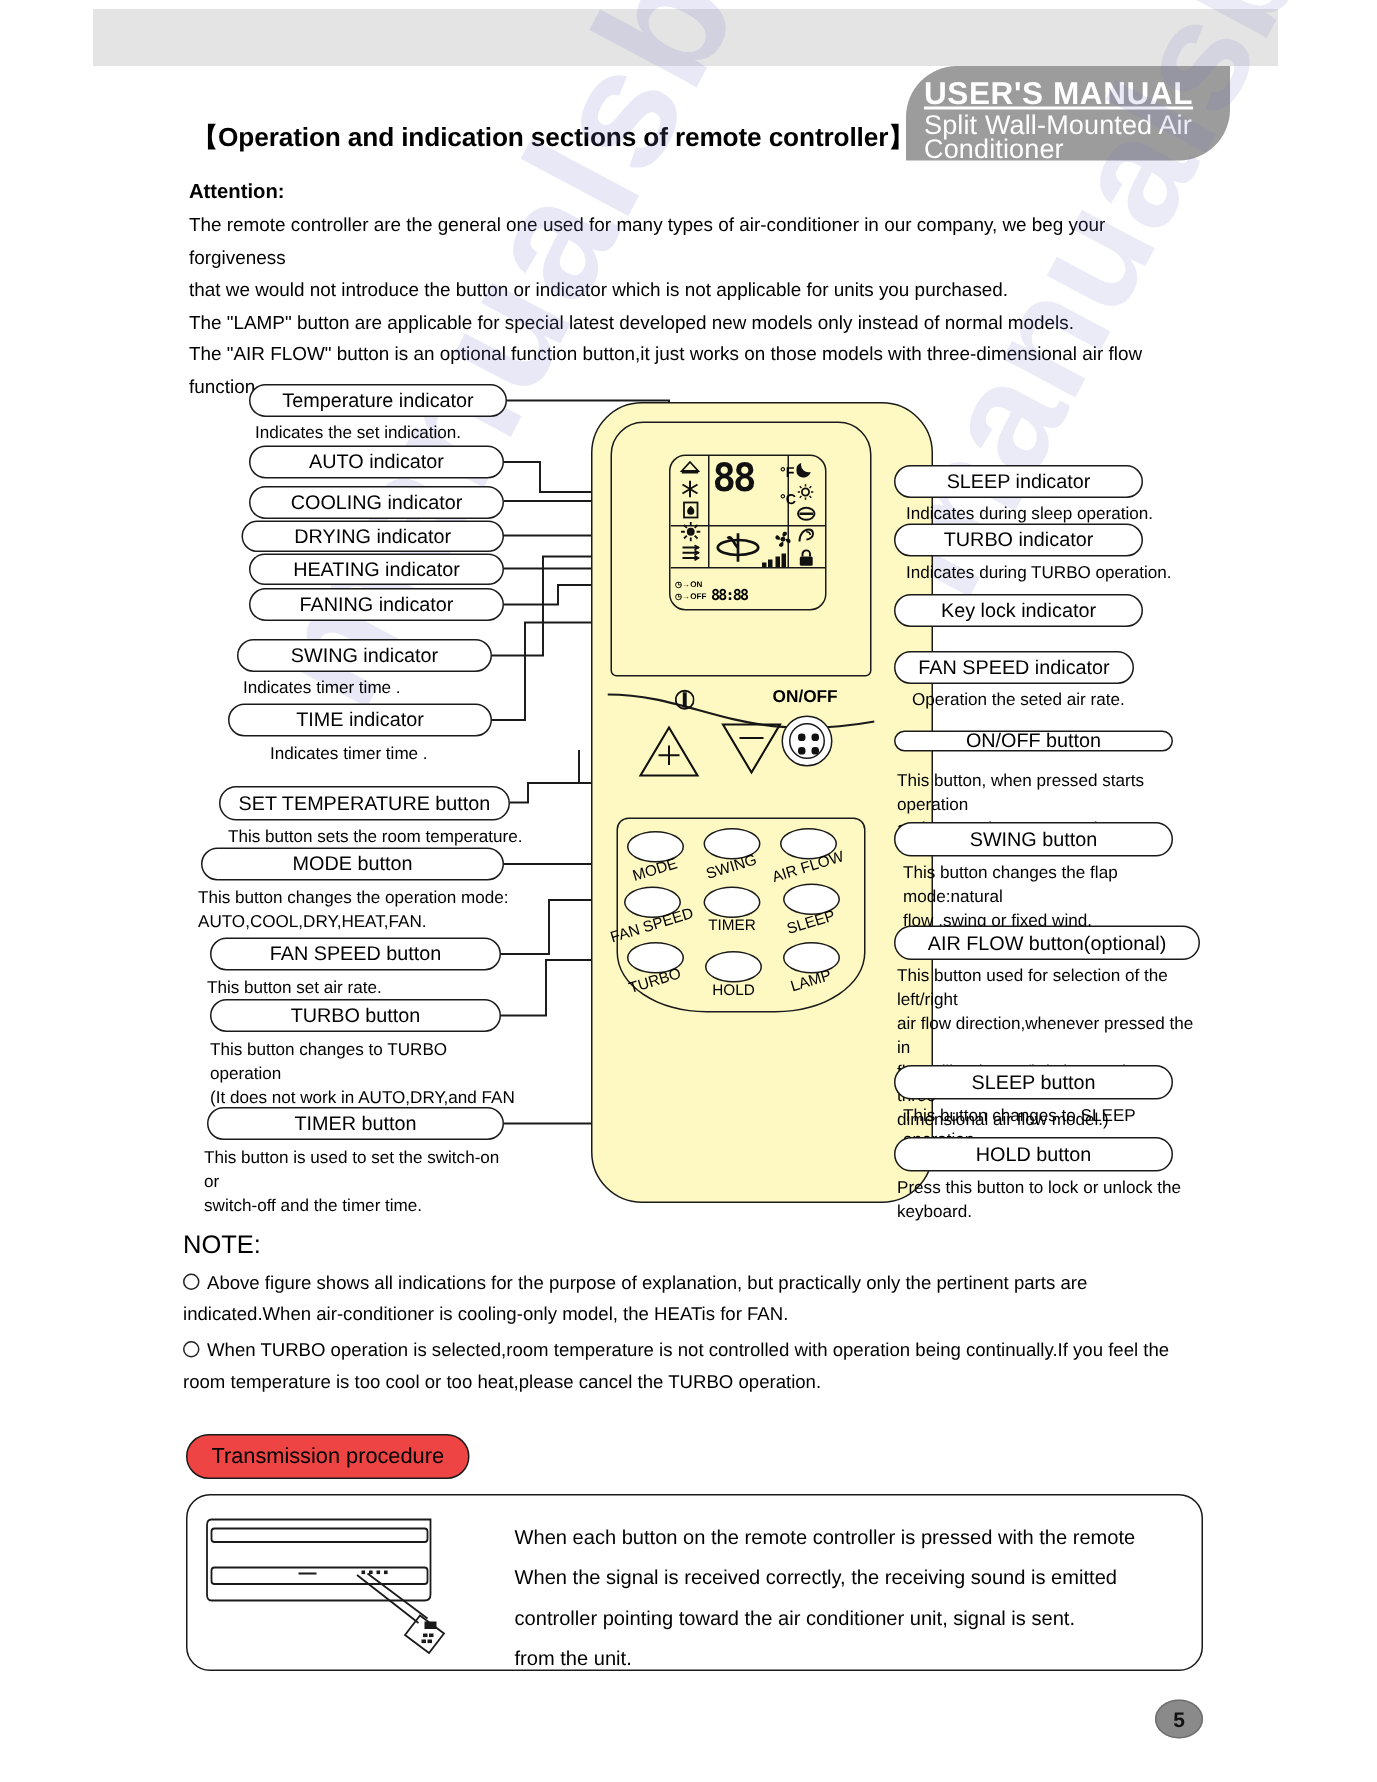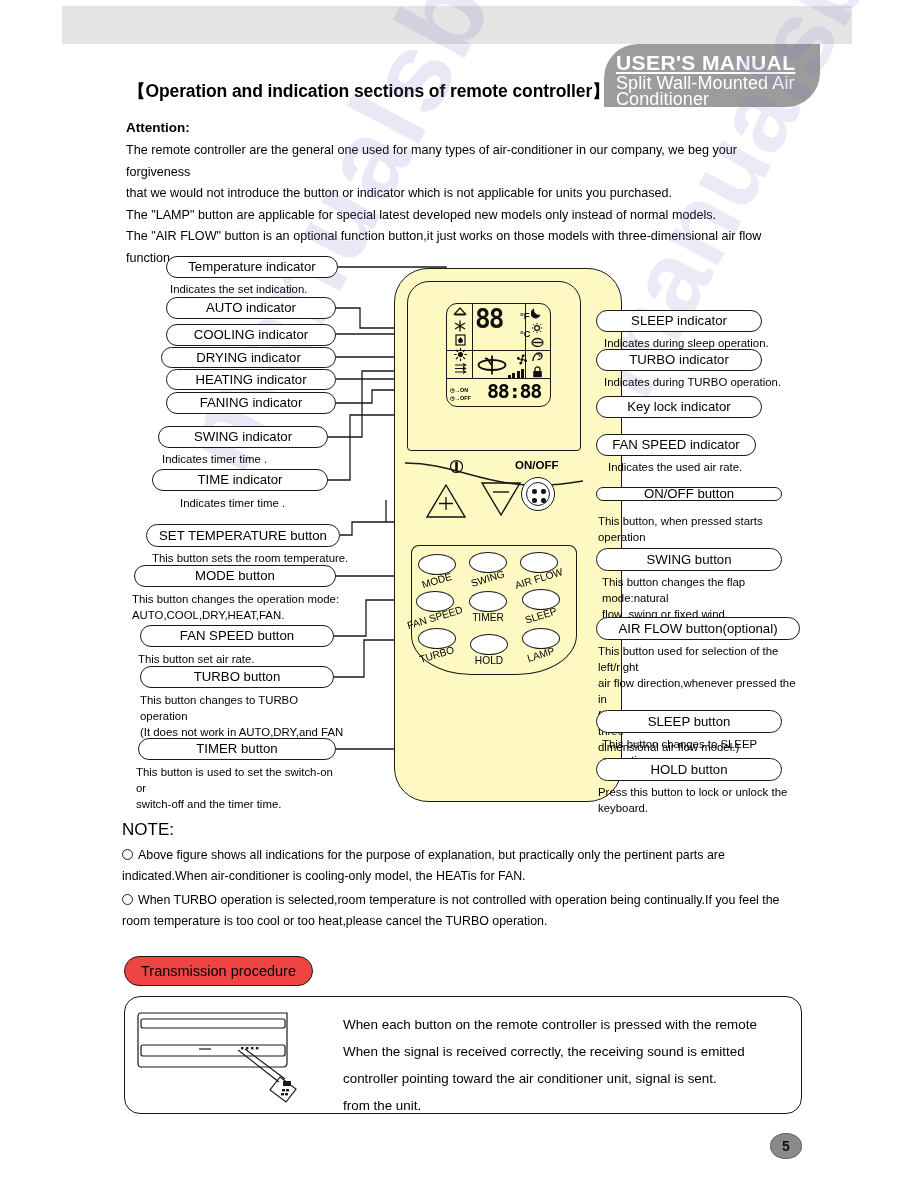--- a/index.html
+++ b/index.html
@@ -112,22 +112,22 @@
   }
   .temp-digits {
     position: absolute; left: 28px; top: 4px;
     font-size: 26px; line-height: 22px;
     font-family: "DejaVu Sans Mono", monospace; font-weight: bold;
     color: #111; letter-spacing: -2px;
   }
   .unit-f { position: absolute; left: 73px; top: 6px; font-size: 9.5px; font-weight: bold; }
   .unit-c { position: absolute; left: 73px; top: 24px; font-size: 9.5px; font-weight: bold; }
   .timer-digits {
-    position: absolute; left: 40px; bottom: 3px;
-    font-size: 20px;
+    position: absolute; left: 27px; bottom: 3px;
+    font-size: 10px;
     font-family: "DejaVu Sans Mono", monospace; font-weight: bold;
     letter-spacing: -1.2px;
   }
   .timer-onoff {
     position: absolute; left: 3px; bottom: 4px;
     font-size: 5.4px; line-height: 8px; font-weight: bold;
   }
   .fanbars { position: absolute; right: 26px; bottom: 28px; display: flex; align-items: flex-end; gap: 1.4px; }
   .fanbars i { display: block; width: 3px; background: #111; }
 
@@ -340,21 +340,21 @@
 
 <div class="pill" style="left:596px;top:310px;width:166px;height:22px">SLEEP indicator</div>
 <div class="cap" style="left:604px;top:335px;width:190px">Indicates during sleep operation.</div>
 
 <div class="pill" style="left:596px;top:349px;width:166px;height:22px">TURBO indicator</div>
 <div class="cap" style="left:604px;top:374px;width:190px">Indicates during TURBO operation.</div>
 
 <div class="pill" style="left:596px;top:396px;width:166px;height:22px">Key lock  indicator</div>
 
 <div class="pill" style="left:596px;top:434px;width:160px;height:22px">FAN SPEED  indicator</div>
-<div class="cap" style="left:608px;top:459px;width:190px">Indicates the used air rate.</div>
+<div class="cap" style="left:608px;top:459px;width:190px">Operation the seted air rate.</div>
 
 <div class="pill" style="left:596px;top:487px;width:186px;height:14px">ON/OFF button</div>
 <div class="cap" style="left:598px;top:513px;width:200px;white-space:pre-line">This button, when pressed starts operation
 and stops when repressed.</div>
 
 <div class="pill" style="left:596px;top:548px;width:186px;height:23px">SWING button</div>
 <div class="cap" style="left:602px;top:574px;width:200px;white-space:pre-line">This button changes the flap mode:natural
 flow  ,swing or fixed wind.</div>
 
 <div class="pill" style="left:596px;top:617px;width:204px;height:23px">AIR FLOW  button(optional)</div>

